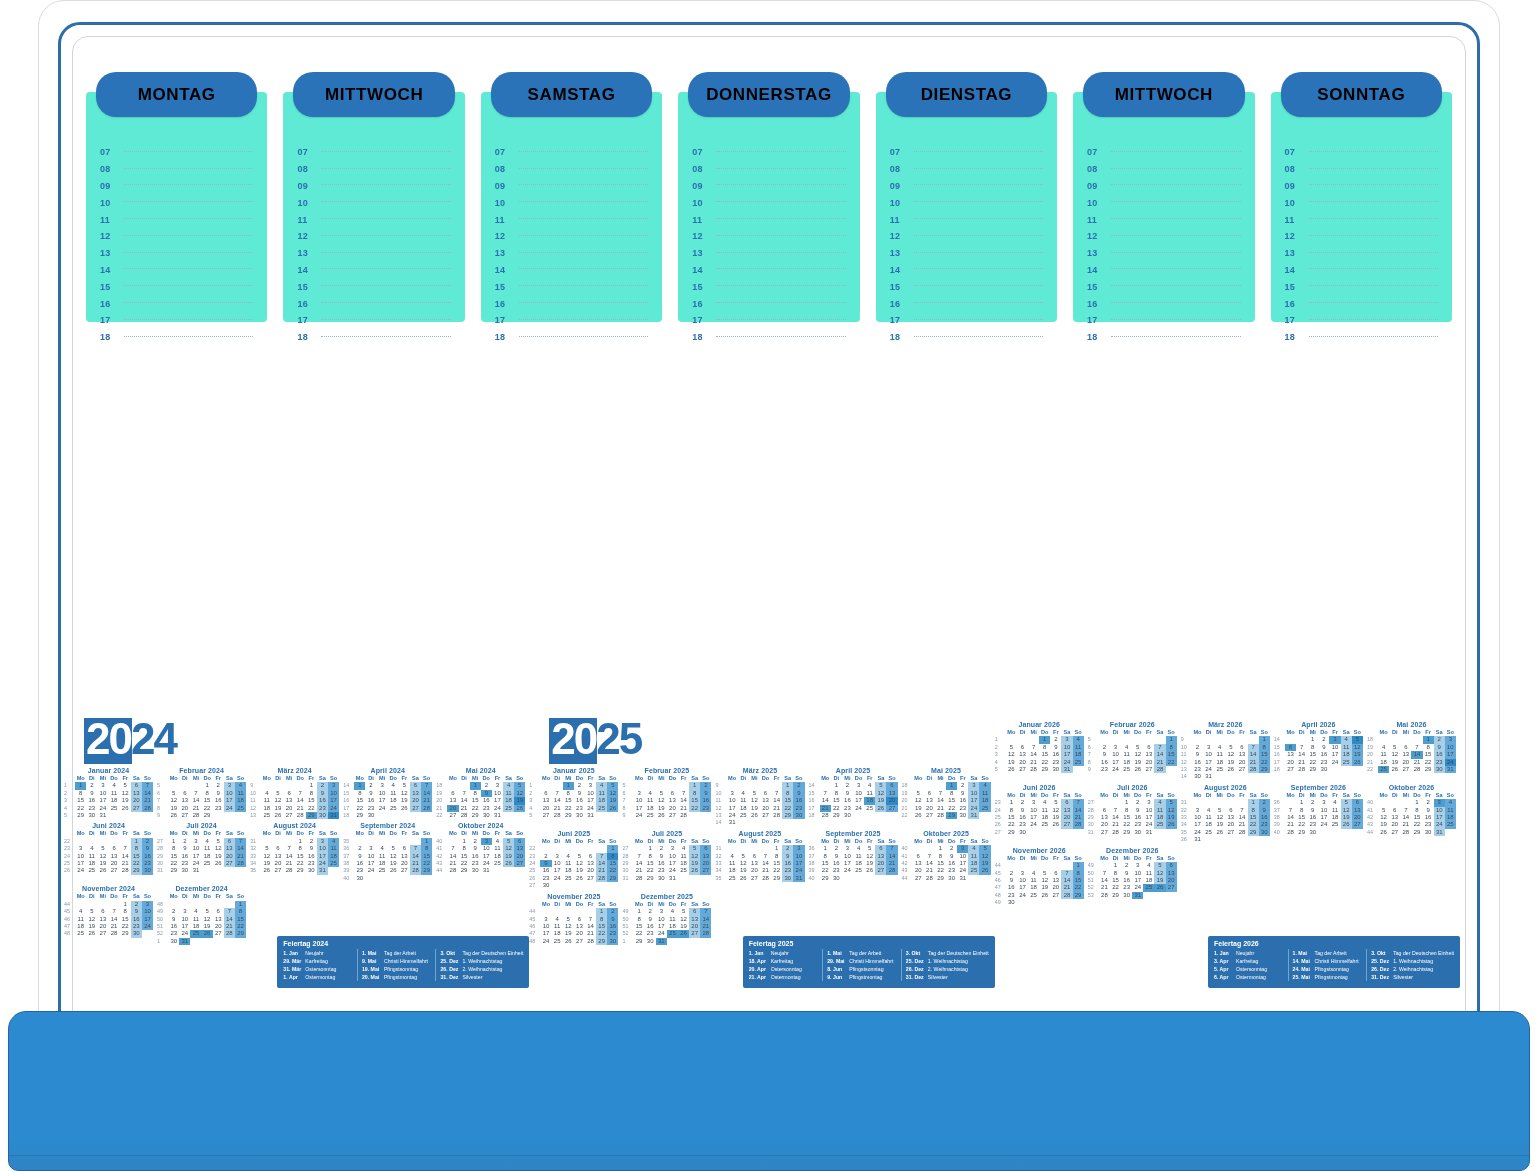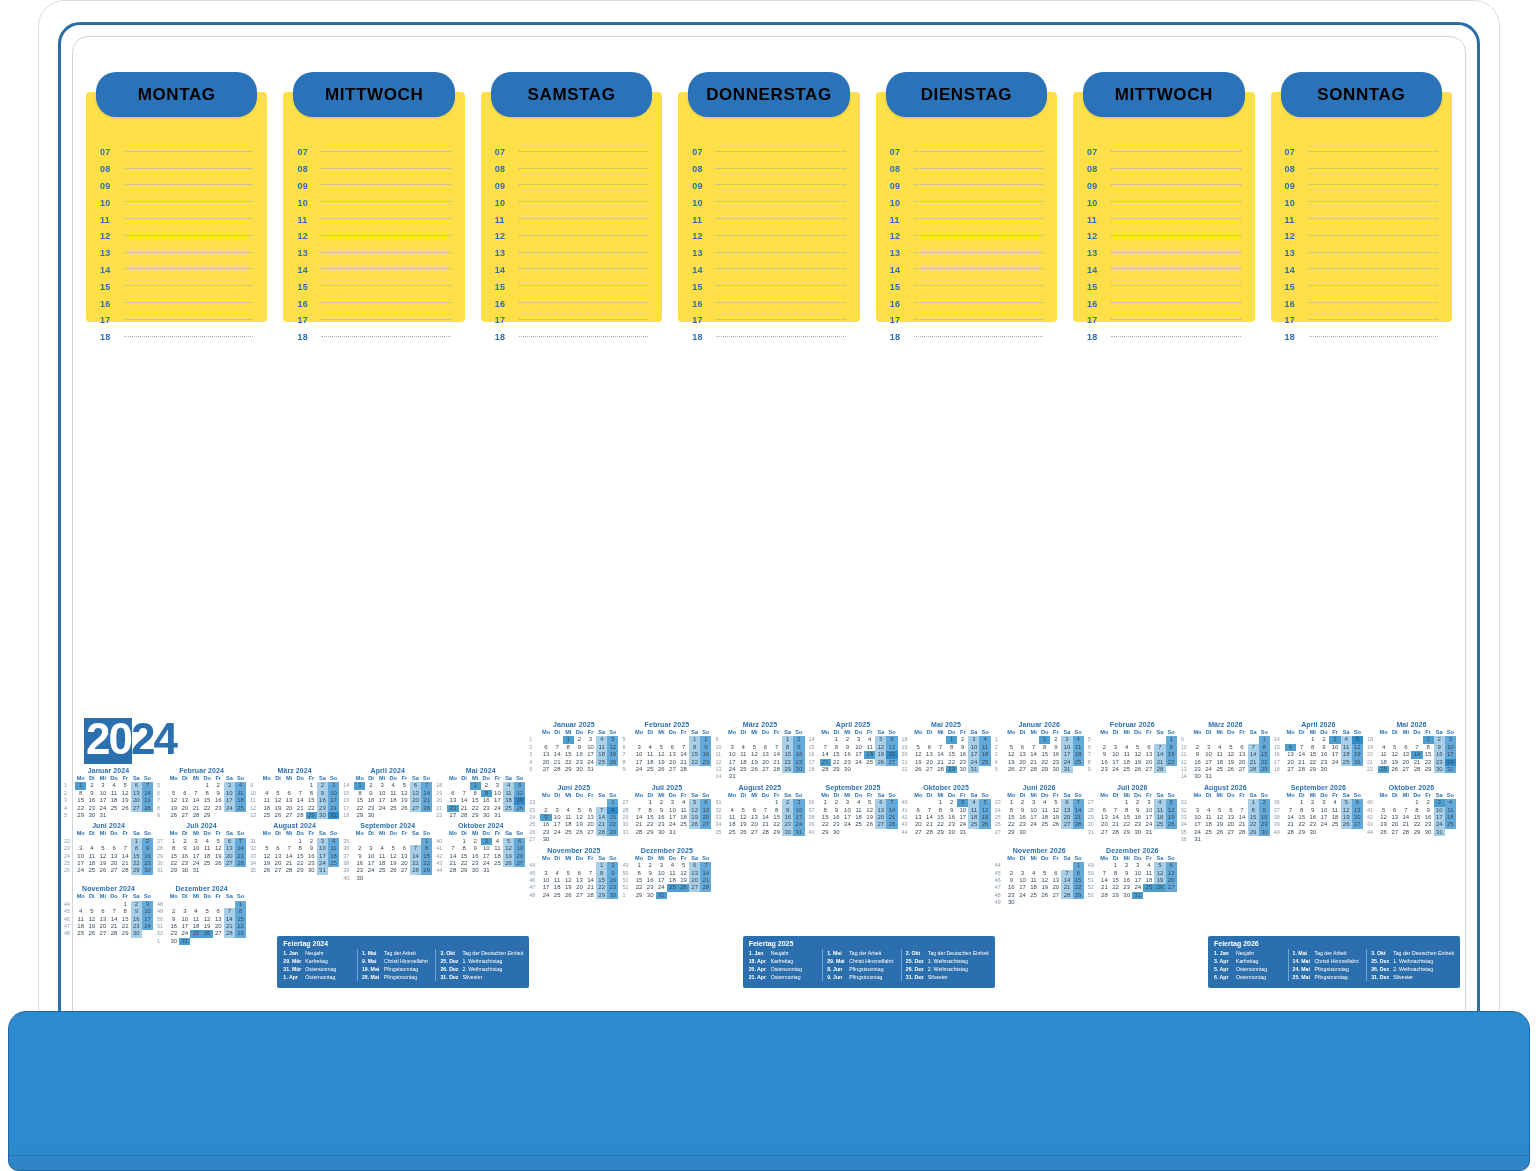--- a/index.html
+++ b/index.html
@@ -42,21 +42,21 @@
   }
 
   
   .planner{
     position:absolute;left:86px;top:72px;right:86px;height:250px;
     display:flex;gap:16px;
   }
   .day-col{flex:1 1 0;position:relative;}
   .day-card{
     position:absolute;left:0;right:0;top:20px;bottom:0;
-    background:#fde047;border-radius:4px;
+    background:#5eead4;border-radius:4px;
   }
   .day-pill{
     position:absolute;left:10px;right:10px;top:0;height:45px;
     background:#2b73b8;border-radius:20px;
     display:flex;align-items:center;justify-content:center;
     color:#000000;font-weight:bold;font-size:17px;letter-spacing:.6px;
     box-shadow:0 1px 2px rgba(0,0,0,.12);
   }
   .hours{position:absolute;left:14px;right:14px;top:52px;}
   .hour-row{display:flex;align-items:center;height:16.8px;}
@@ -1428,20 +1428,24 @@
               </div>
               <div class="lrow">
                 <span class="ldate">31. Dez</span>
                 <span class="lname">Silvester</span>
               </div>
             </div>
           </div>
         </div>
       </div>
       <div class="year-block">
+        <div class="year-logo">
+          <div class="box"></div>
+          <div class="txt"><span class="w">20</span><span>25</span></div>
+        </div>
         <div class="months">
           <div class="mcol">
             <div class="mtitle">Januar 2025</div>
             <table class="mtab">
               <thead>
                 <tr>
                   <th class="wk"></th>
                   <th>Mo</th>
                   <th>Di</th>
                   <th>Mi</th>

